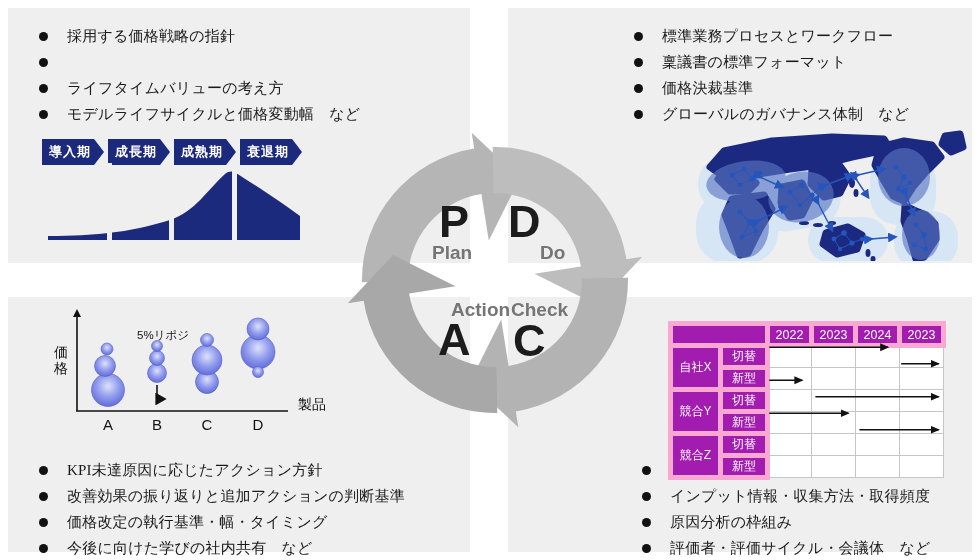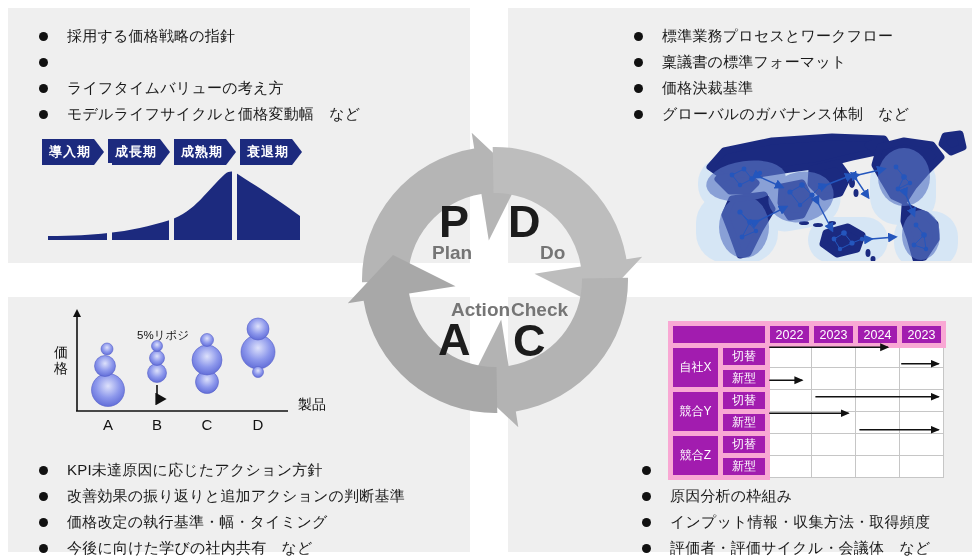--- a/index.html
+++ b/index.html
@@ -12,21 +12,21 @@
   #panel-do    {left:508px;top:8px;  width:464px;height:255px;}
   #panel-action{left:8px;  top:297px;width:462px;height:255px;}
   #panel-check {left:508px;top:297px;width:464px;height:255px;}
 
   .bullets{position:absolute;list-style:none;margin:8px;padding:0;}
   .bullets li{display:flex;align-items:center;height:26px;}
   .dot{width:9px;height:9px;border-radius:50%;background:#111;flex:0 0 9px;margin-right:19px;}
   .btxt{font-size:15px;letter-spacing:0.2px;white-space:nowrap;}
   #list-plan  {left:31px; top:15px;}
   #list-do    {left:626px;top:15px;}
-  #list-action{left:31px; top:449px;}
+  #list-action{left:31px; top:449px;font-family:Liberation Serif, serif;}
   #list-check {left:634px;top:449px;}
 
   
   #stages{position:absolute;left:42px;top:139px;display:flex;gap:4px;}
   .stage{
     width:62px;height:26px;background:#1c2a7e;color:#fff;font-size:13px;font-weight:bold;
     display:flex;align-items:center;justify-content:center;letter-spacing:1px;
     clip-path:polygon(0 0,84% 0,100% 50%,84% 100%,0 100%);
     padding-right:6px;box-sizing:border-box;
   }
@@ -115,25 +115,25 @@
       <span class="btxt">今後に向けた学びの社内共有　など</span>
     </li>
 </ul>
 <ul class="bullets" id="list-check">
   <li>
       <span class="dot"></span>
       <span class="btxt">設定価格の評価方法</span>
     </li>
   <li>
       <span class="dot"></span>
+      <span class="btxt">インプット情報・収集方法・取得頻度</span>
+    </li>
+  <li>
+      <span class="dot"></span>
       <span class="btxt">原因分析の枠組み</span>
-    </li>
-  <li>
-      <span class="dot"></span>
-      <span class="btxt">インプット情報・収集方法・取得頻度</span>
     </li>
   <li>
       <span class="dot"></span>
       <span class="btxt">評価者・評価サイクル・会議体　など</span>
     </li>
 </ul>
 
 <div id="stages">
   <div class="stage">導入期</div>
   <div class="stage">成長期</div>

